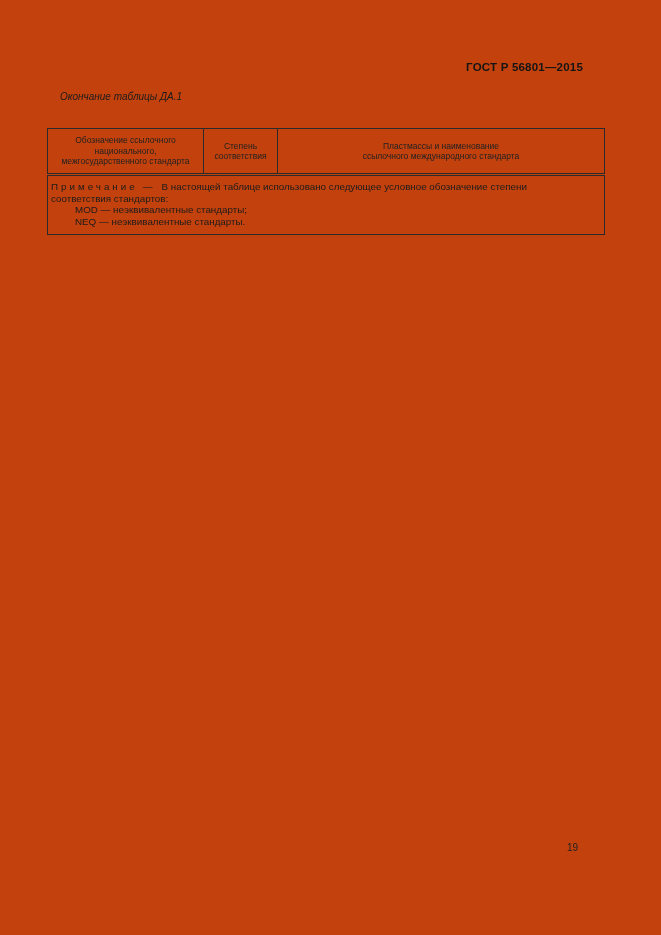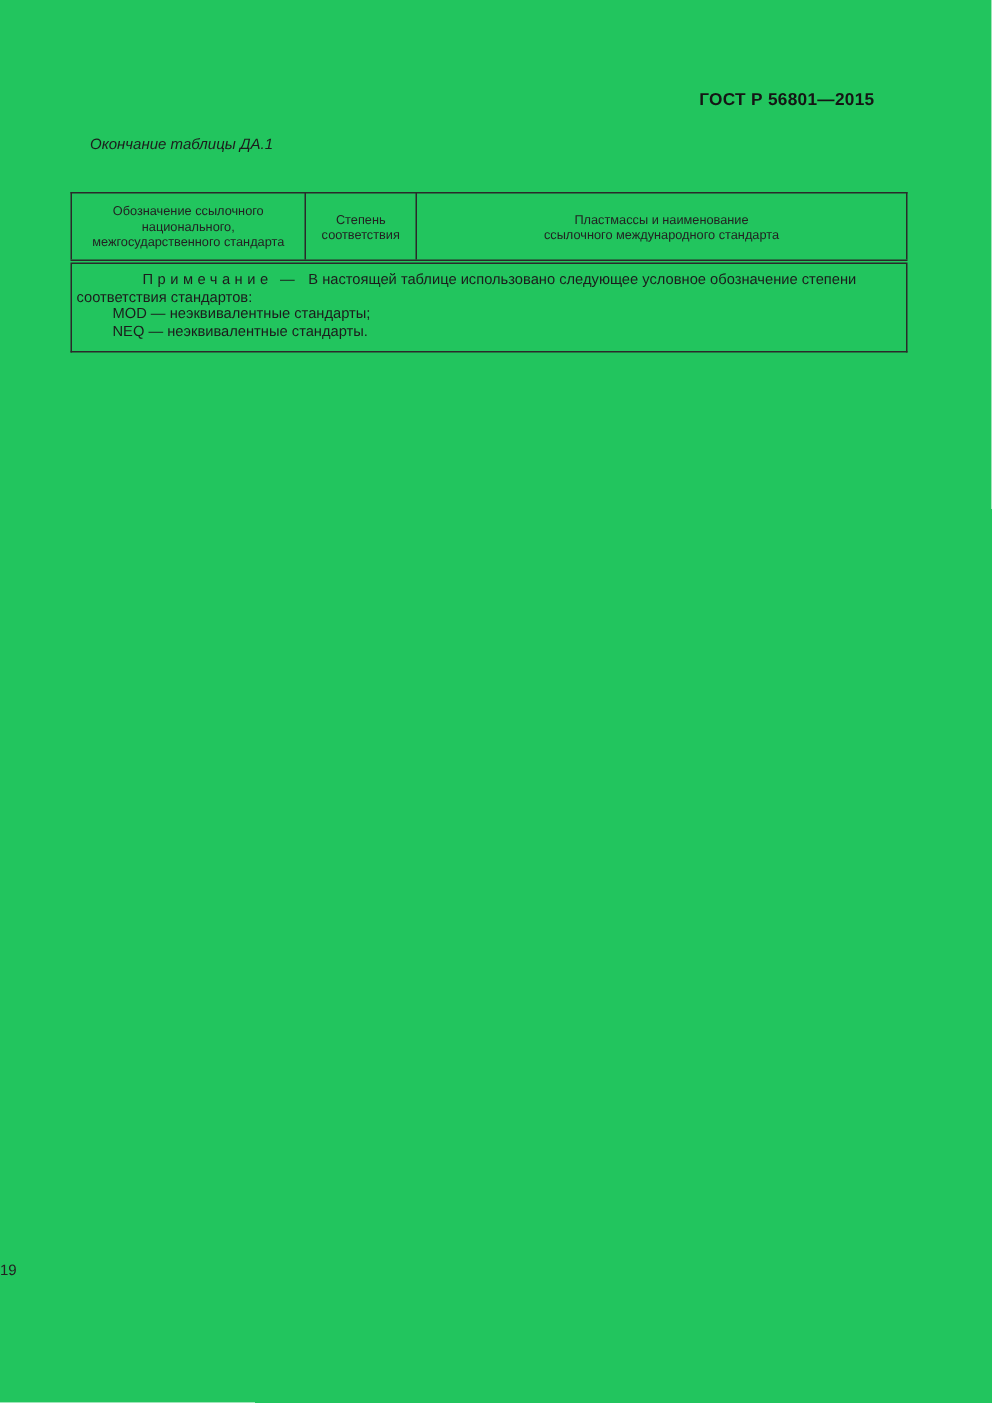--- a/index.html
+++ b/index.html
@@ -4,21 +4,21 @@
 <style>
   html, body {
     margin: 0;
     padding: 0;
     background: #ffffff;
   }
   .page {
     position: relative;
     width: 661px;
     height: 935px;
-    background: #22c55e;
+    background: #c2410c;
     font-family: "Liberation Sans", sans-serif;
     color: #1c1c1c;
     overflow: hidden;
   }
   .doc-number {
     position: absolute;
     top: 61px;
     left: 0;
     width: 583px;
     text-align: right;
@@ -79,30 +79,30 @@
   }
   .just-line {
     text-align: justify;
     text-align-last: justify;
   }
   .note-cell {
     height: 50px;
     padding: 3px 4px 5px 3px;
     vertical-align: top;
   }
-  .note-line1 { white-space: nowrap; margin-left: 44px; }
+  .note-line1 { white-space: nowrap; }
   .note-indent { padding-left: 24px; }
   .note-label { letter-spacing: 3px; }
   .note-dash  { margin: 0 9px 0 5px; }
   .page-number {
     position: absolute;
     top: 842px;
     left: 0;
     width: 578px;
-    text-align: left;
+    text-align: right;
     font-size: 10px;
     color: #222;
   }
 </style>
 </head>
 <body>
 
 <div class="page">
 
   <div class="doc-number">ГОСТ Р 56801—2015</div>

